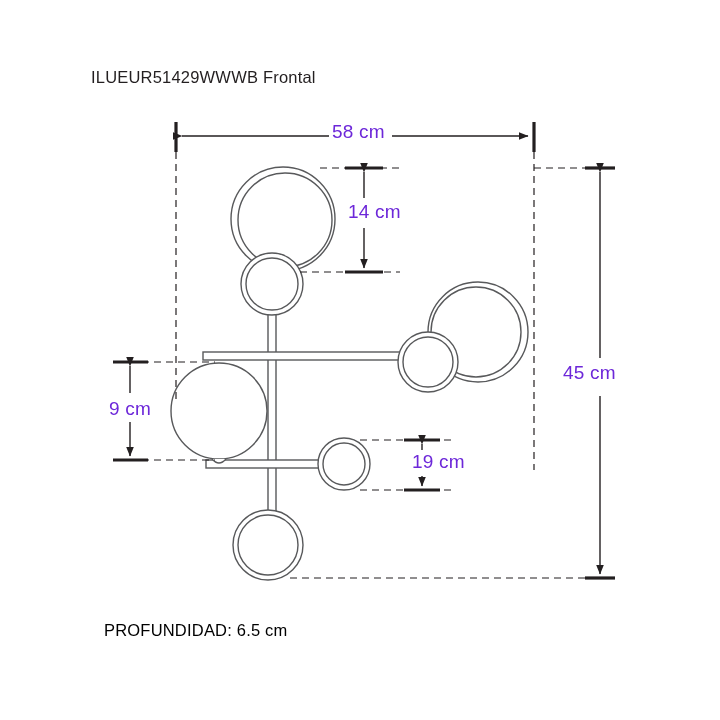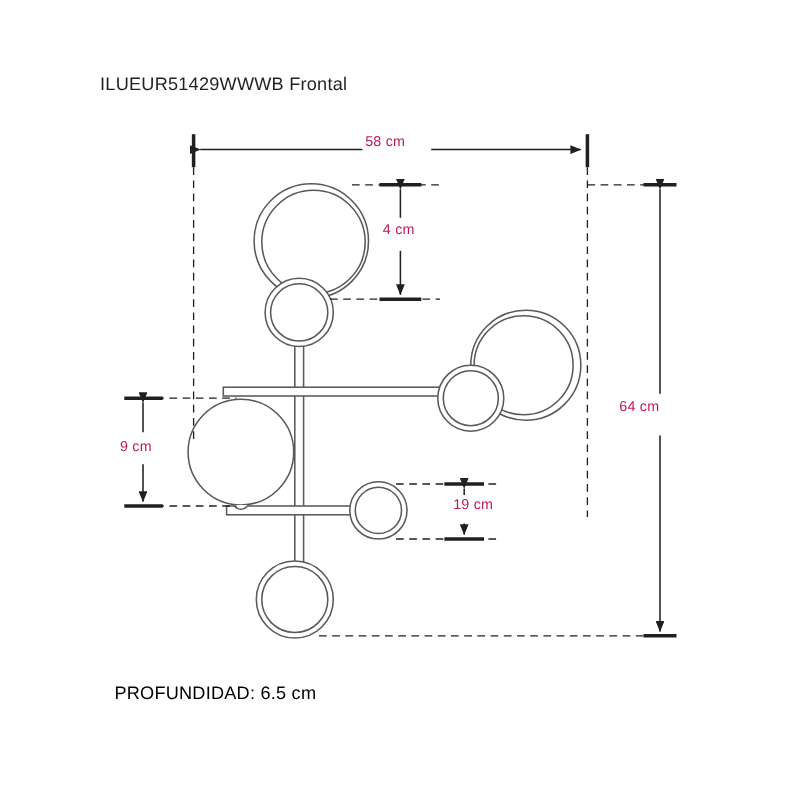--- a/index.html
+++ b/index.html
@@ -34,23 +34,23 @@
     position: absolute;
     left: 104px;
     top: 621px;
     font-size: 16.5px;
     letter-spacing: 0.2px;
     color: #000000;
     white-space: nowrap;
   }
   .dim-label {
     position: absolute;
-    font-size: 13px;
+    font-size: 19px;
     letter-spacing: 0.2px;
-    color: #be185d;
+    color: #6d28d9;
     white-space: nowrap;
     background: #ffffff;
     padding: 0 3px;
   }
   #lbl-58  { left: 329px; top: 121px; }
   #lbl-64  { left: 560px; top: 362px; }
   #lbl-17  { left: 345px; top: 201px; }
   #lbl-15  { left: 106px; top: 398px; }
   #lbl-10  { left: 409px; top: 451px; }
   svg { position: absolute; left: 0; top: 0; }
@@ -175,19 +175,19 @@
 
     <g stroke="#231f20">
       <line x1="404" y1="440" x2="440" y2="440" stroke-width="3.2"></line>
       <line x1="404" y1="490" x2="440" y2="490" stroke-width="3.2"></line>
       <line x1="422" y1="444" x2="422" y2="450" stroke-width="1.4" marker-start="url(#arrowL)"></line>
       <line x1="422" y1="476" x2="422" y2="486" stroke-width="1.4" marker-end="url(#arrowR)"></line>
     </g>
   </svg>
 
   <div class="dim-label" id="lbl-58">58 cm</div>
-  <div class="dim-label" id="lbl-64">64 cm</div>
-  <div class="dim-label" id="lbl-17">4 cm</div>
+  <div class="dim-label" id="lbl-64">45 cm</div>
+  <div class="dim-label" id="lbl-17">14 cm</div>
   <div class="dim-label" id="lbl-15">9 cm</div>
   <div class="dim-label" id="lbl-10">19 cm</div>
 
   <div class="footnote">PROFUNDIDAD: 6.5 cm</div>
 </div>
 
 </body></html>

